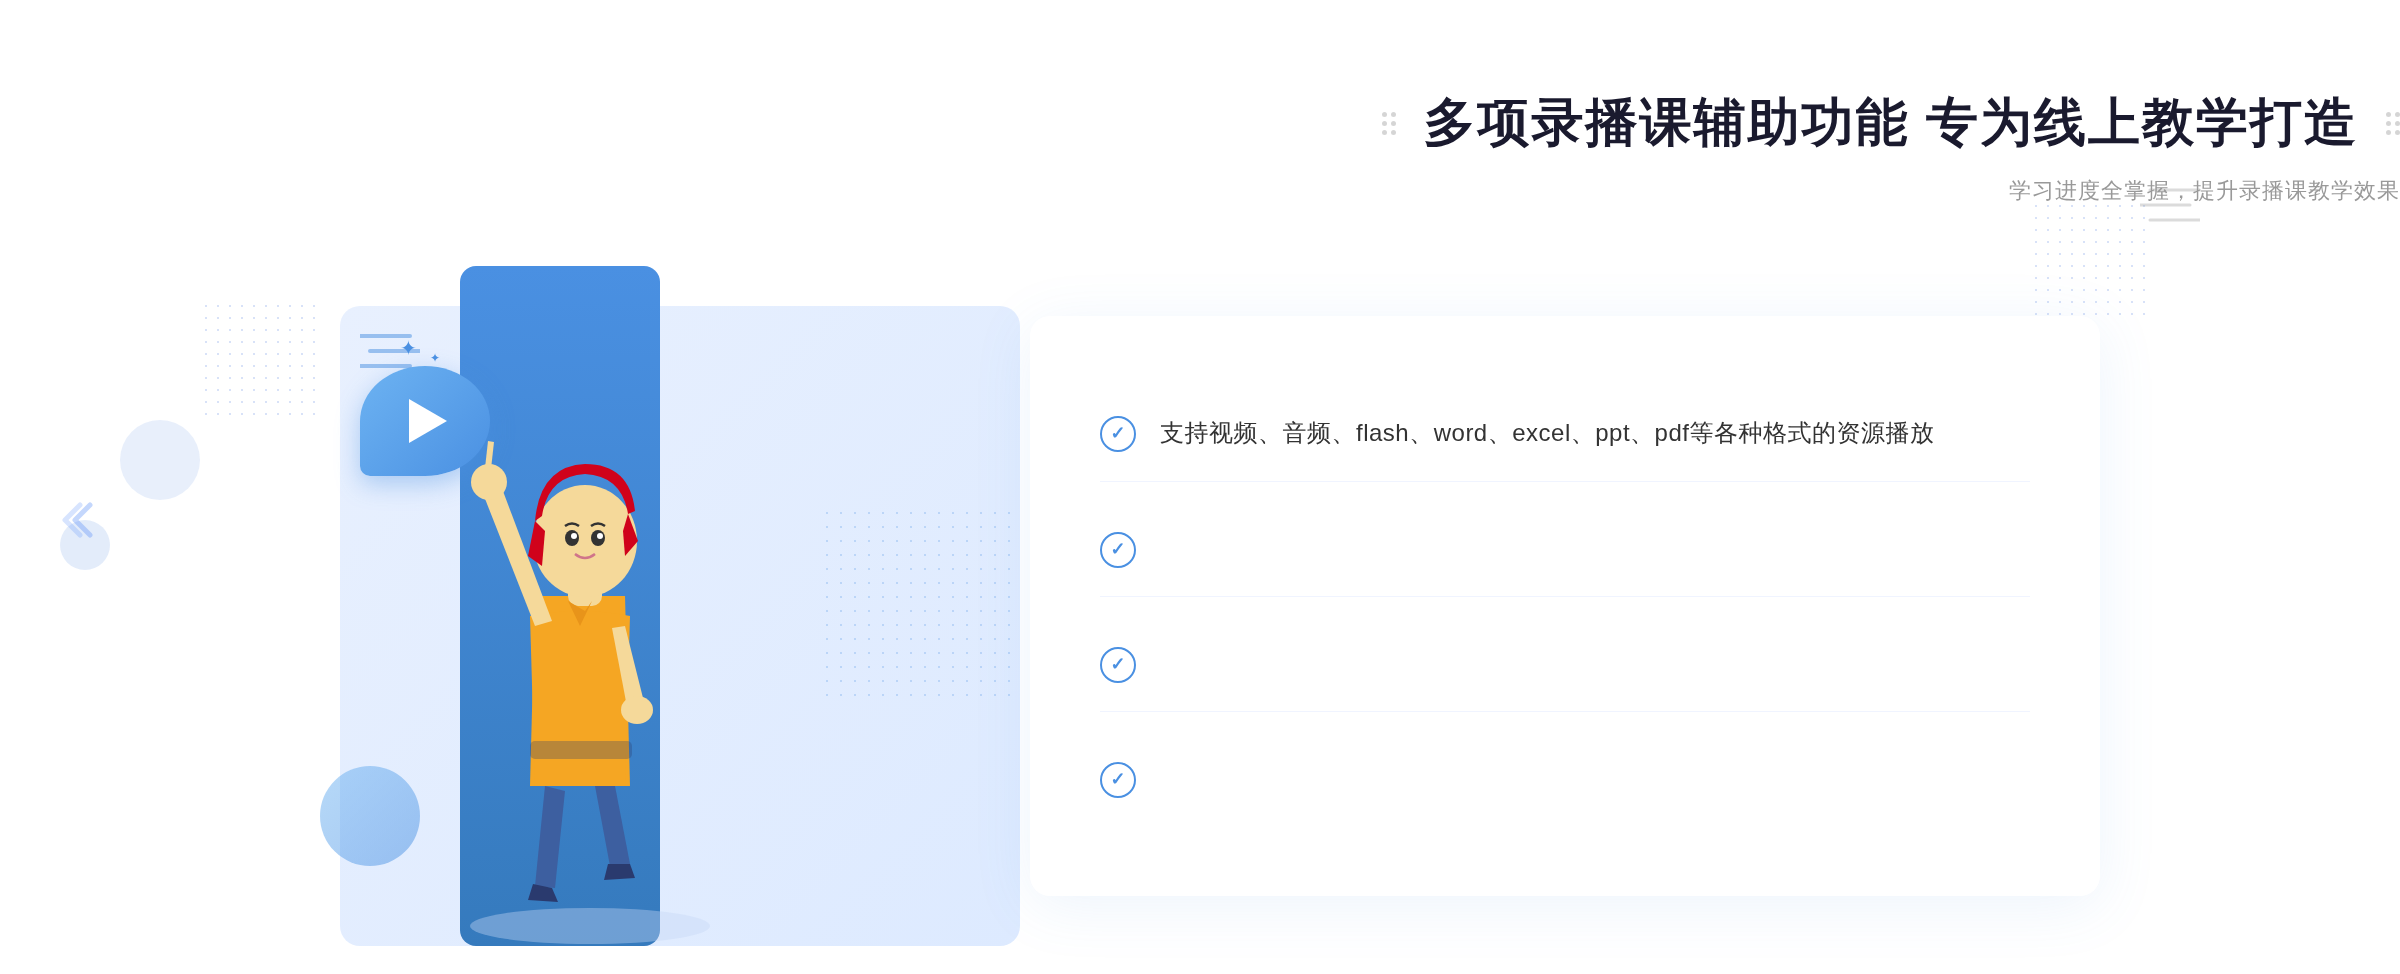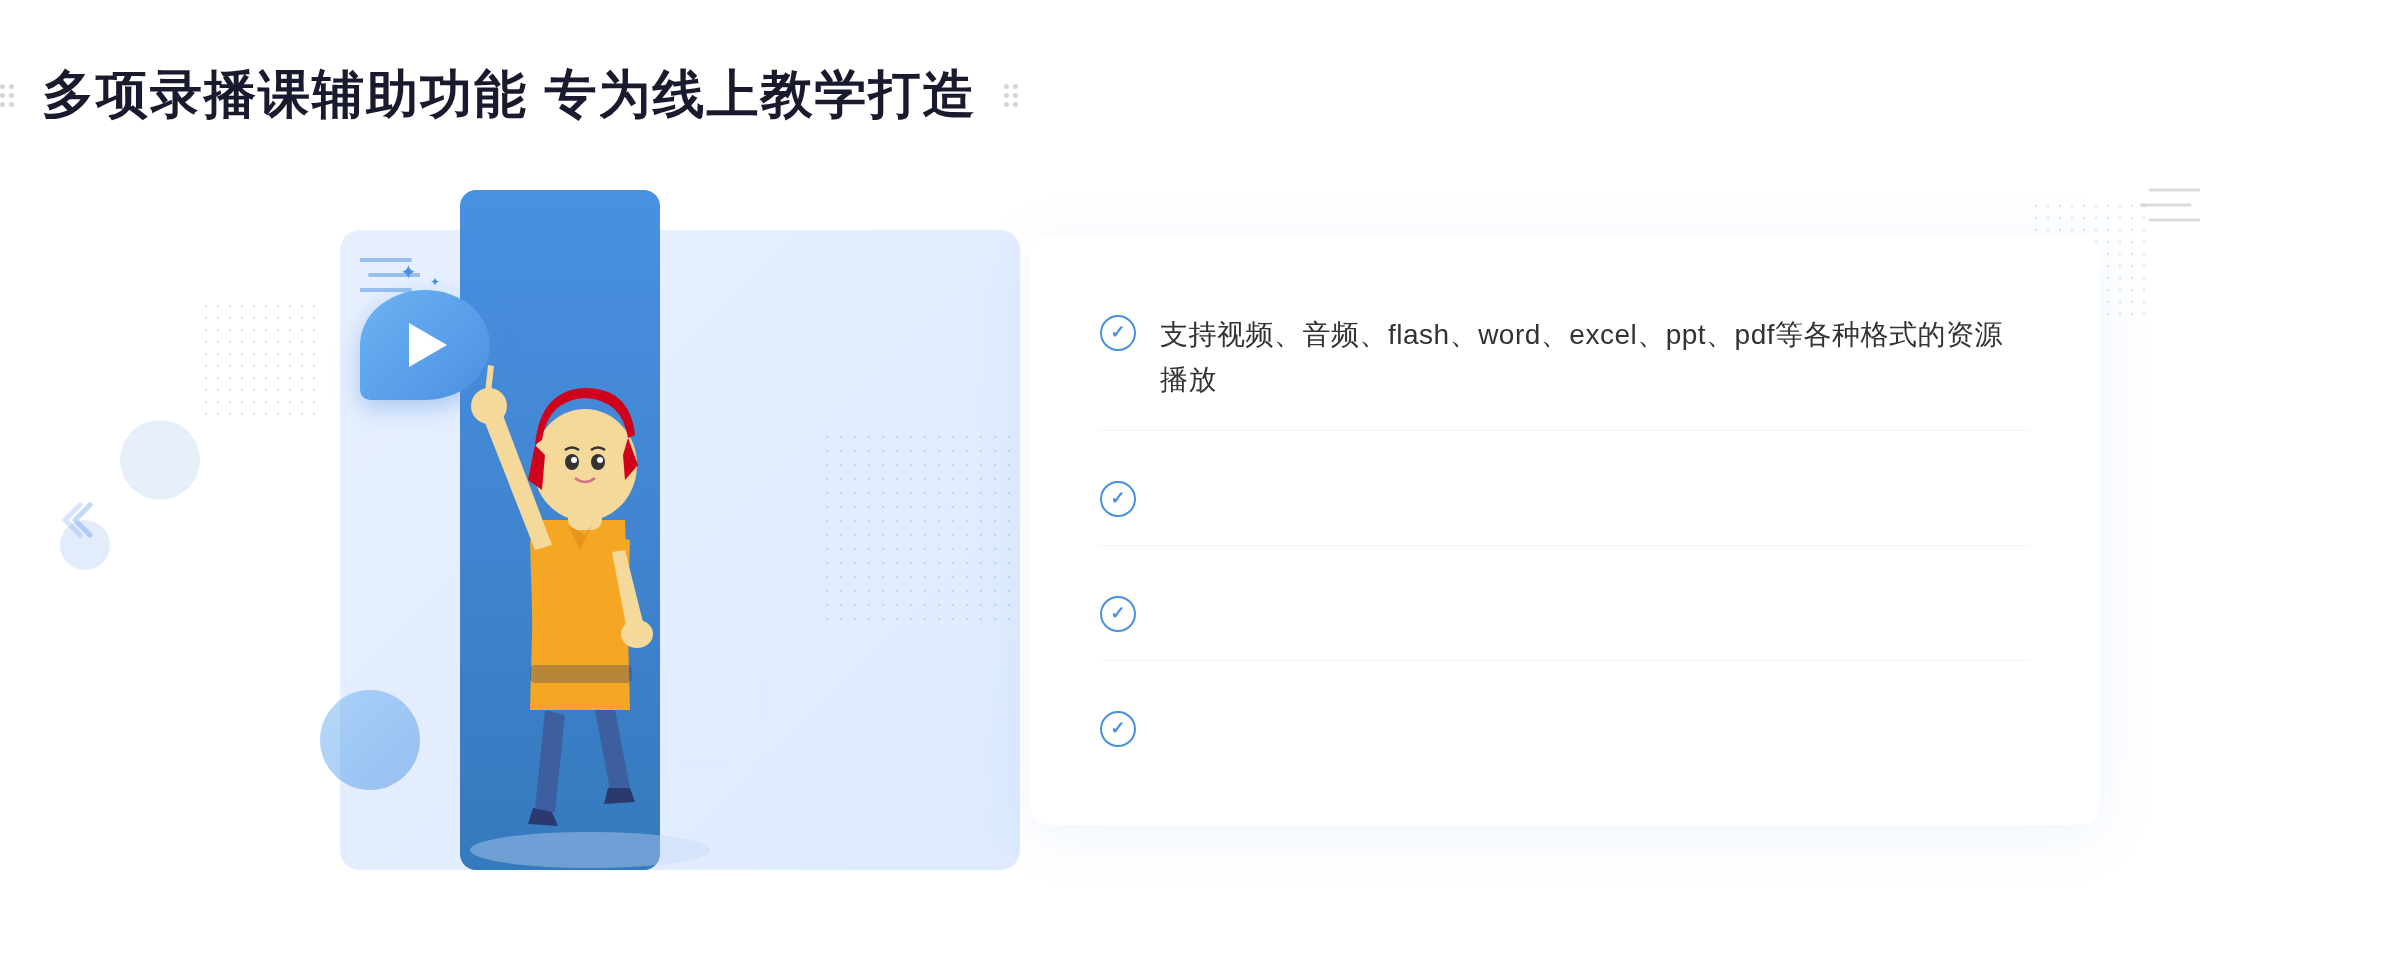--- a/index.html
+++ b/index.html
@@ -75,24 +75,25 @@
       opacity: 0.6;
     }
 
     .chevron-left {
       left: 60px;
       top: 500px;
     }
 
     
     .header-section {
-      text-align: left;
+      text-align: right;
       margin-bottom: 60px;
       position: relative;
       width: 100%;
+      margin-top: 28px;
     }
 
     .header-dots {
       display: inline-flex;
       align-items: center;
       gap: 8px;
     }
 
     .header-dots-icon {
       display: flex;
@@ -285,21 +286,21 @@
     }
 
     .check-mark {
       color: #4a90e2;
       font-size: 18px;
       font-weight: bold;
       margin-top: -2px;
     }
 
     .feature-text {
-      font-size: 28px;
+      font-size: 24px;
       color: #333;
       line-height: 1.6;
       letter-spacing: 0.5px;
     }
 
   </style>
 </head>
 <body>
 
 <div class="dots-decor dots-left"></div>
@@ -339,20 +340,21 @@
       <div class="dots-row">
           <div class="dot"></div>
           <div class="dot"></div>
         </div>
       <div class="dots-row">
           <div class="dot"></div>
           <div class="dot"></div>
         </div>
     </div>
   </div>
+  <p class="subtitle">学习进度全掌握，提升录播课教学效果</p>
 </div>
 
 <div class="main-content">
 
   <div class="illustration-panel">
     <div class="bg-card">
       <div class="dot-pattern"></div>
     </div>
 
     <div class="blue-panel"></div>

